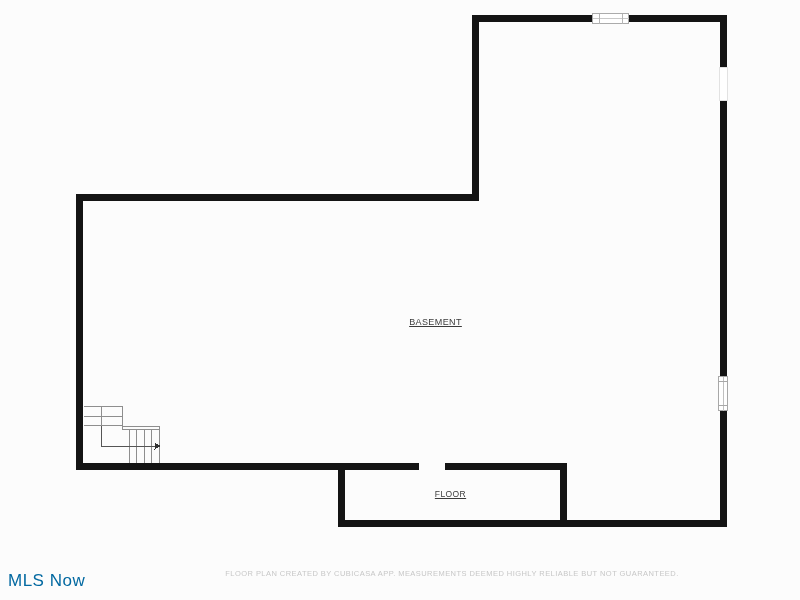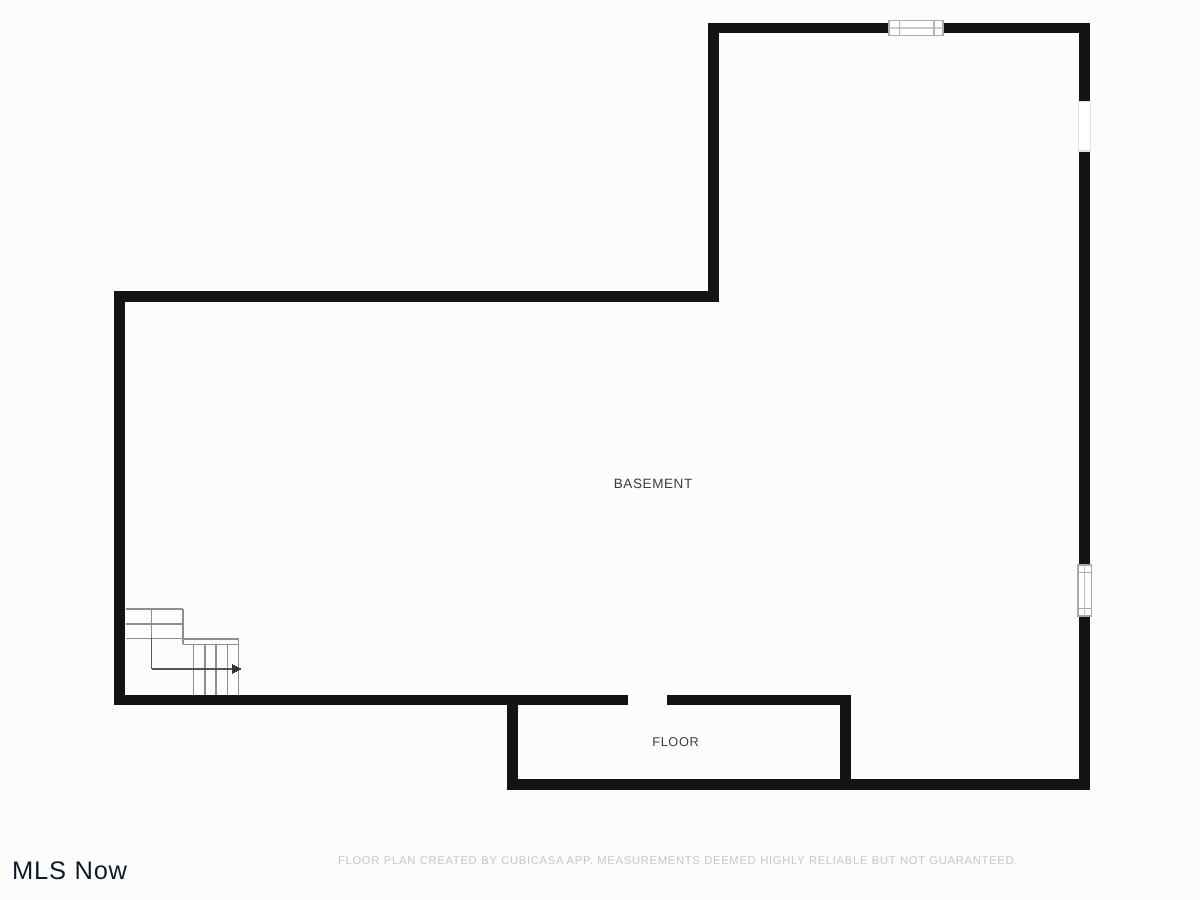--- a/index.html
+++ b/index.html
@@ -12,27 +12,28 @@
   }
   #plan-svg{position:absolute;left:0;top:0;}
   .room-label{
     position:absolute;
     font-size:9px;
     letter-spacing:0.4px;
     color:#3b3b3b;
     text-align:center;
     line-height:10px;
     white-space:nowrap;
+    text-decoration:underline;
   }
   #basement-label{left:393px;top:317px;width:85px;}
   #store-label{left:408px;top:489px;width:85px;font-size:8.5px;}
   #watermark{
     position:absolute;left:8px;top:571px;
     font-size:17px;letter-spacing:0.5px;
-    color:#0f172a;
+    color:#0369a1;
   }
   #disclaimer{
     position:absolute;left:12px;top:569px;width:800px;
     text-align:center;
     font-size:7.5px;letter-spacing:0.45px;
     color:#c7c7c7;
     text-transform:uppercase;
     white-space:nowrap;
     padding-left:40px;
   }

